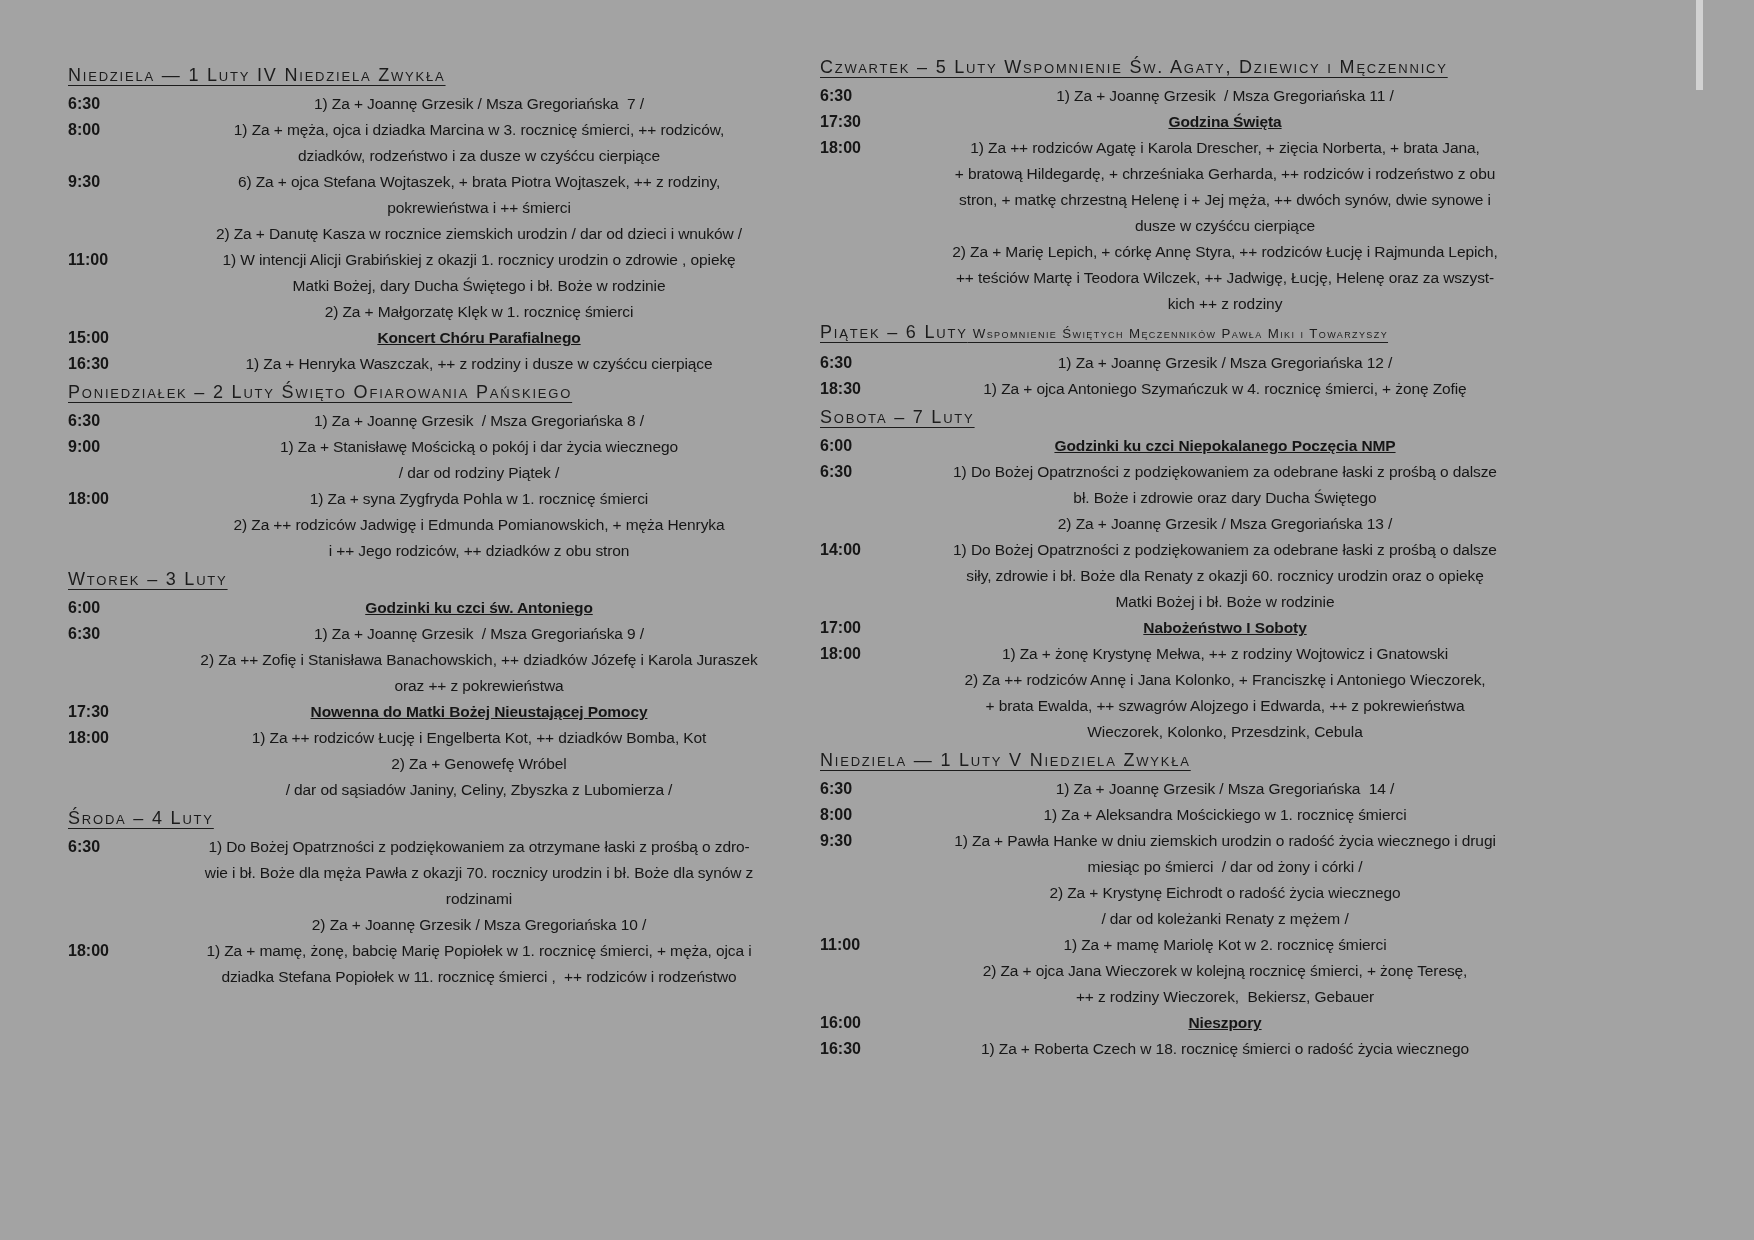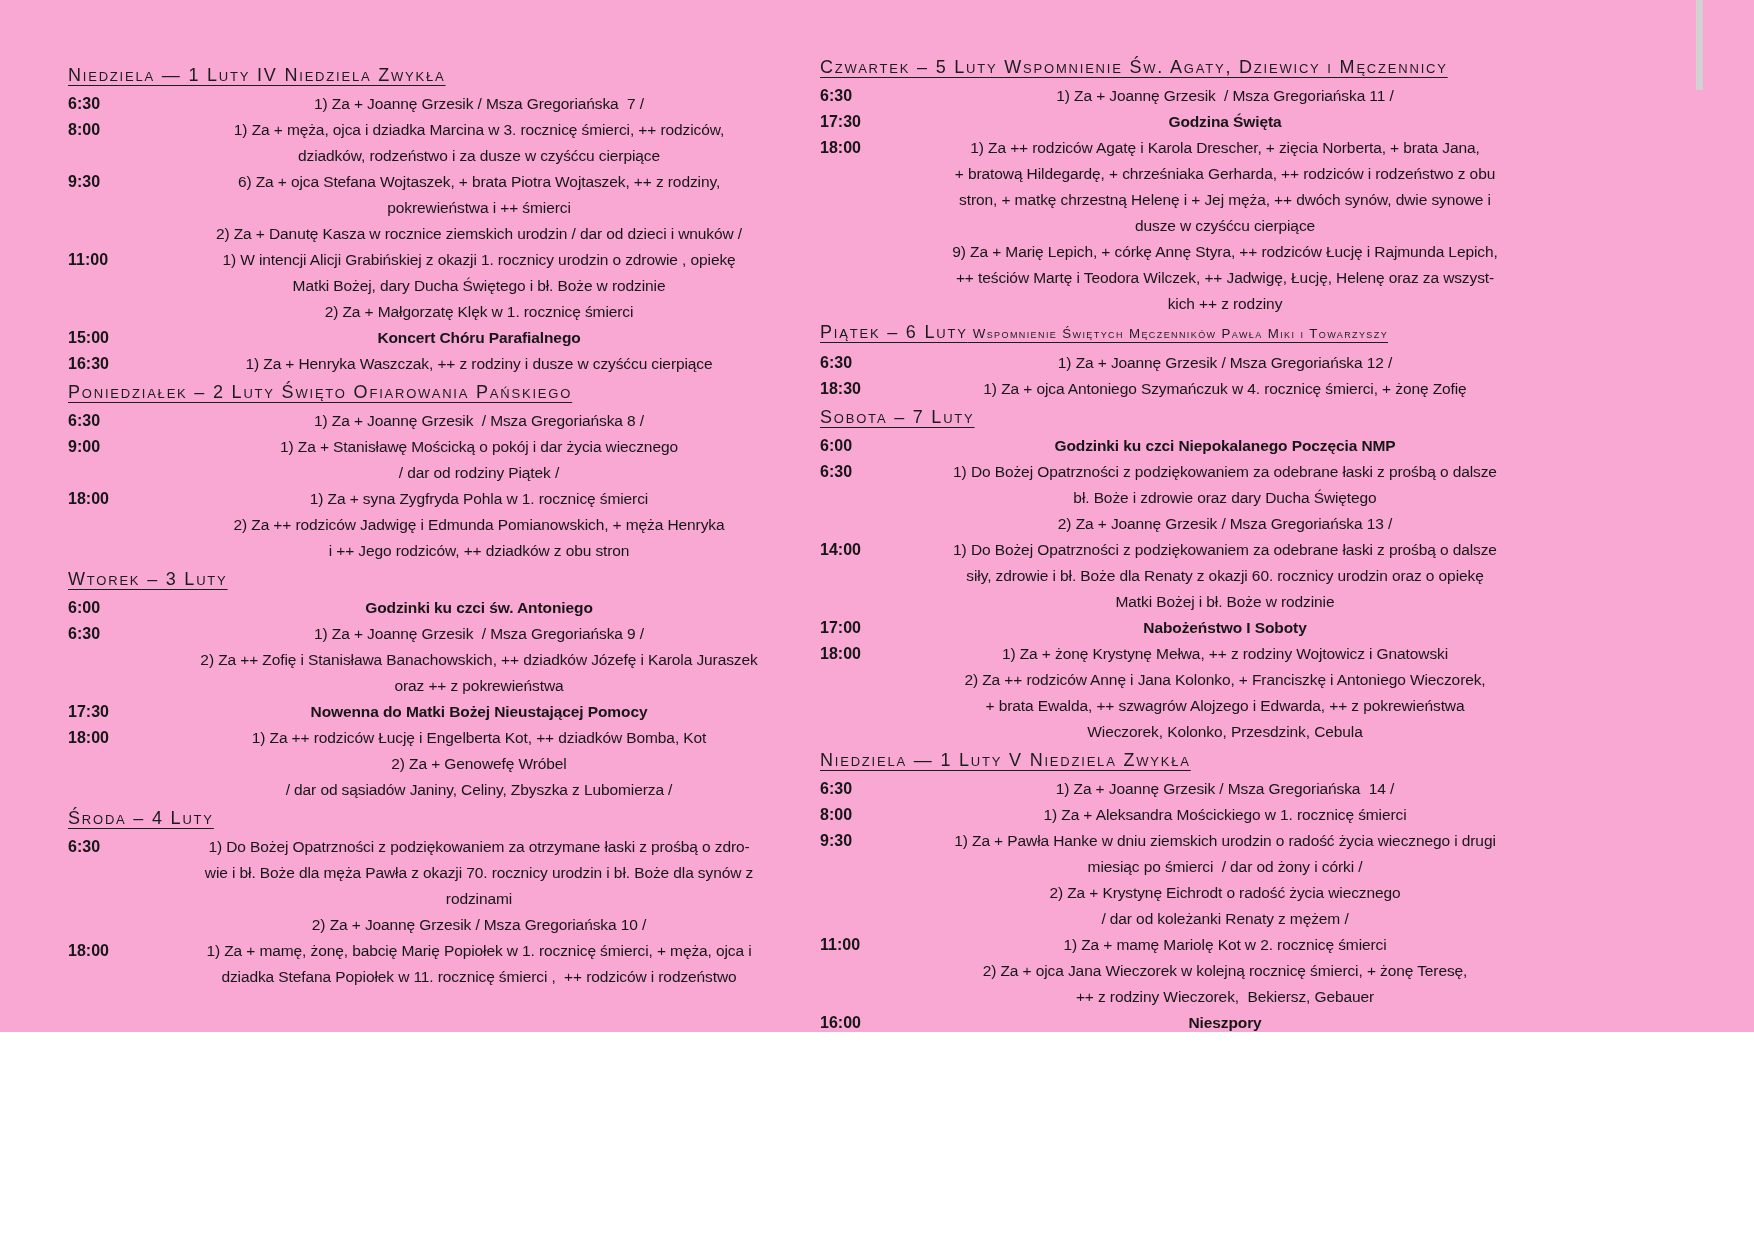--- a/index.html
+++ b/index.html
@@ -1,19 +1,19 @@
 <!DOCTYPE html>
 <html><head>
 <meta charset="utf-8">
 <style>
   html,body{margin:0;padding:0;}
   .page{
     position:relative;
-    width:1754px;height:1032px;
-    background:#f9a8d4;
+    width:1754px;height:1240px;
+    background:#a3a3a3;
     font-family:"Liberation Sans", sans-serif;
     color:#161616;
     overflow:hidden;
   }
   .column{position:absolute;}
   #col-left{left:68px;top:60px;width:742px;}
   #col-right{left:820px;top:52px;width:730px;}
 
   .day-heading{
     font-variant-caps:small-caps;
@@ -31,21 +31,21 @@
 
   .entry{display:flex;align-items:flex-start;}
   .entry-time{
     flex:0 0 80px;
     font-weight:bold;
     font-size:16px;
     line-height:26px;
     white-space:pre;
   }
   .entry-lines{flex:1;min-width:0;text-align:center;}
-  .entry-lines.bold .line{font-weight:bold;}
+  .entry-lines.bold .line{font-weight:bold;text-decoration:underline;}
   .line{
     font-size:15.5px;
     line-height:26px;
     white-space:pre;
     letter-spacing:-0.1px;
   }
   .scrollbar-thumb{
     position:absolute;
     left:1696px;top:0;
     width:7px;height:90px;
@@ -182,21 +182,21 @@
           <div class="line">Godzina Święta</div>
         </div>
       </div>
       <div class="entry">
         <div class="entry-time">18:00</div>
         <div class="entry-lines">
           <div class="line">1) Za ++ rodziców Agatę i Karola Drescher, + zięcia Norberta, + brata Jana,</div>
           <div class="line">+ bratową Hildegardę, + chrześniaka Gerharda, ++ rodziców i rodzeństwo z obu</div>
           <div class="line">stron, + matkę chrzestną Helenę i + Jej męża, ++ dwóch synów, dwie synowe i</div>
           <div class="line">dusze w czyśćcu cierpiące</div>
-          <div class="line">9) Za + Marię Lepich, + córkę Annę Styra, ++ rodziców Łucję i Rajmunda Lepich,</div>
+          <div class="line">2) Za + Marię Lepich, + córkę Annę Styra, ++ rodziców Łucję i Rajmunda Lepich,</div>
           <div class="line">++ teściów Martę i Teodora Wilczek, ++ Jadwigę, Łucję, Helenę oraz za wszyst-</div>
           <div class="line">kich ++ z rodziny</div>
         </div>
       </div>
       <div class="day-heading"><span class="heading-main">Piątek – 6 Luty</span><span class="heading-sub"> Wspomnienie Świętych Męczenników Pawła Miki i Towarzyszy</span></div>
       <div class="entry">
         <div class="entry-time">6:30</div>
         <div class="entry-lines">
           <div class="line">1) Za + Joannę Grzesik / Msza Gregoriańska 12 /</div>
         </div>

